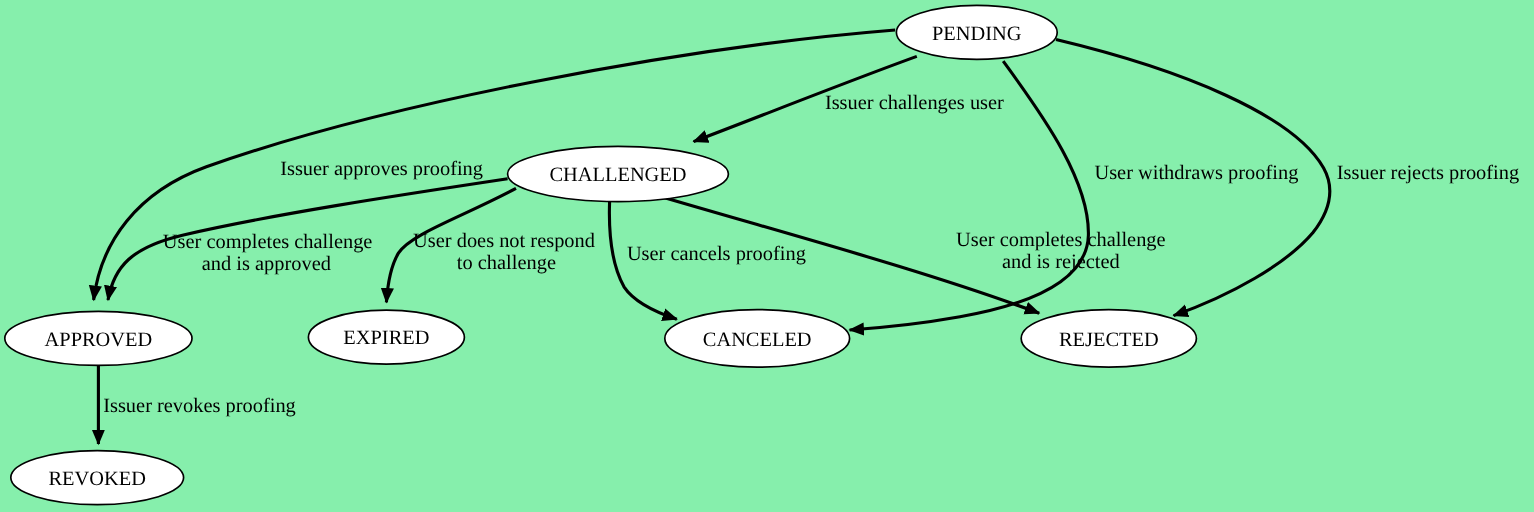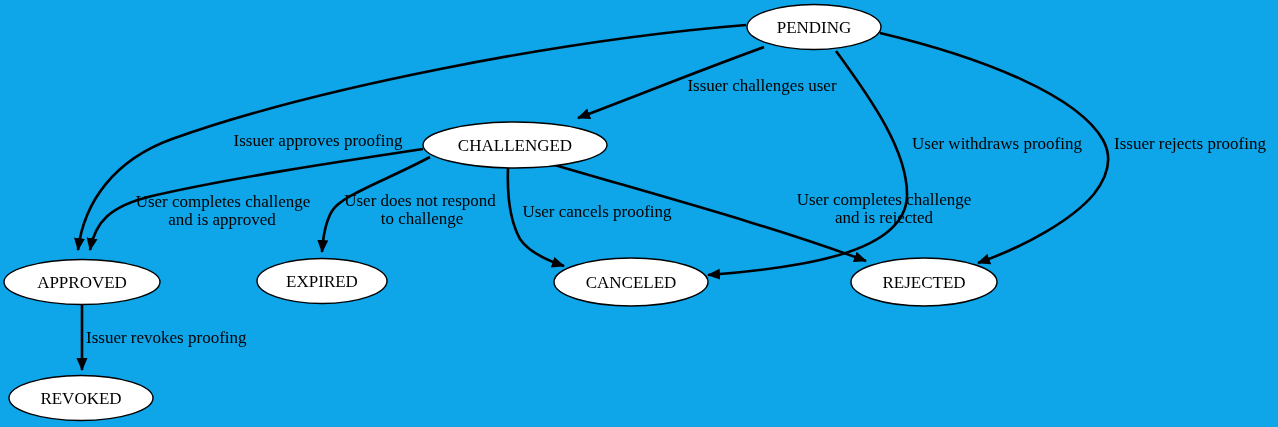--- a/index.html
+++ b/index.html
@@ -4,21 +4,21 @@
 <style>
   html, body {
     margin: 0;
     padding: 0;
     background: #ffffff;
   }
   .diagram-wrap {
     position: relative;
     width: 1278px;
     height: 427px;
-    background: #0ea5e9;
+    background: #86efac;
     overflow: hidden;
   }
   svg text {
     font-family: "Liberation Serif", "DejaVu Serif", serif;
     font-size: 17px;
     fill: #000000;
   }
   .edge-path {
     fill: none;
     stroke: #000000;

